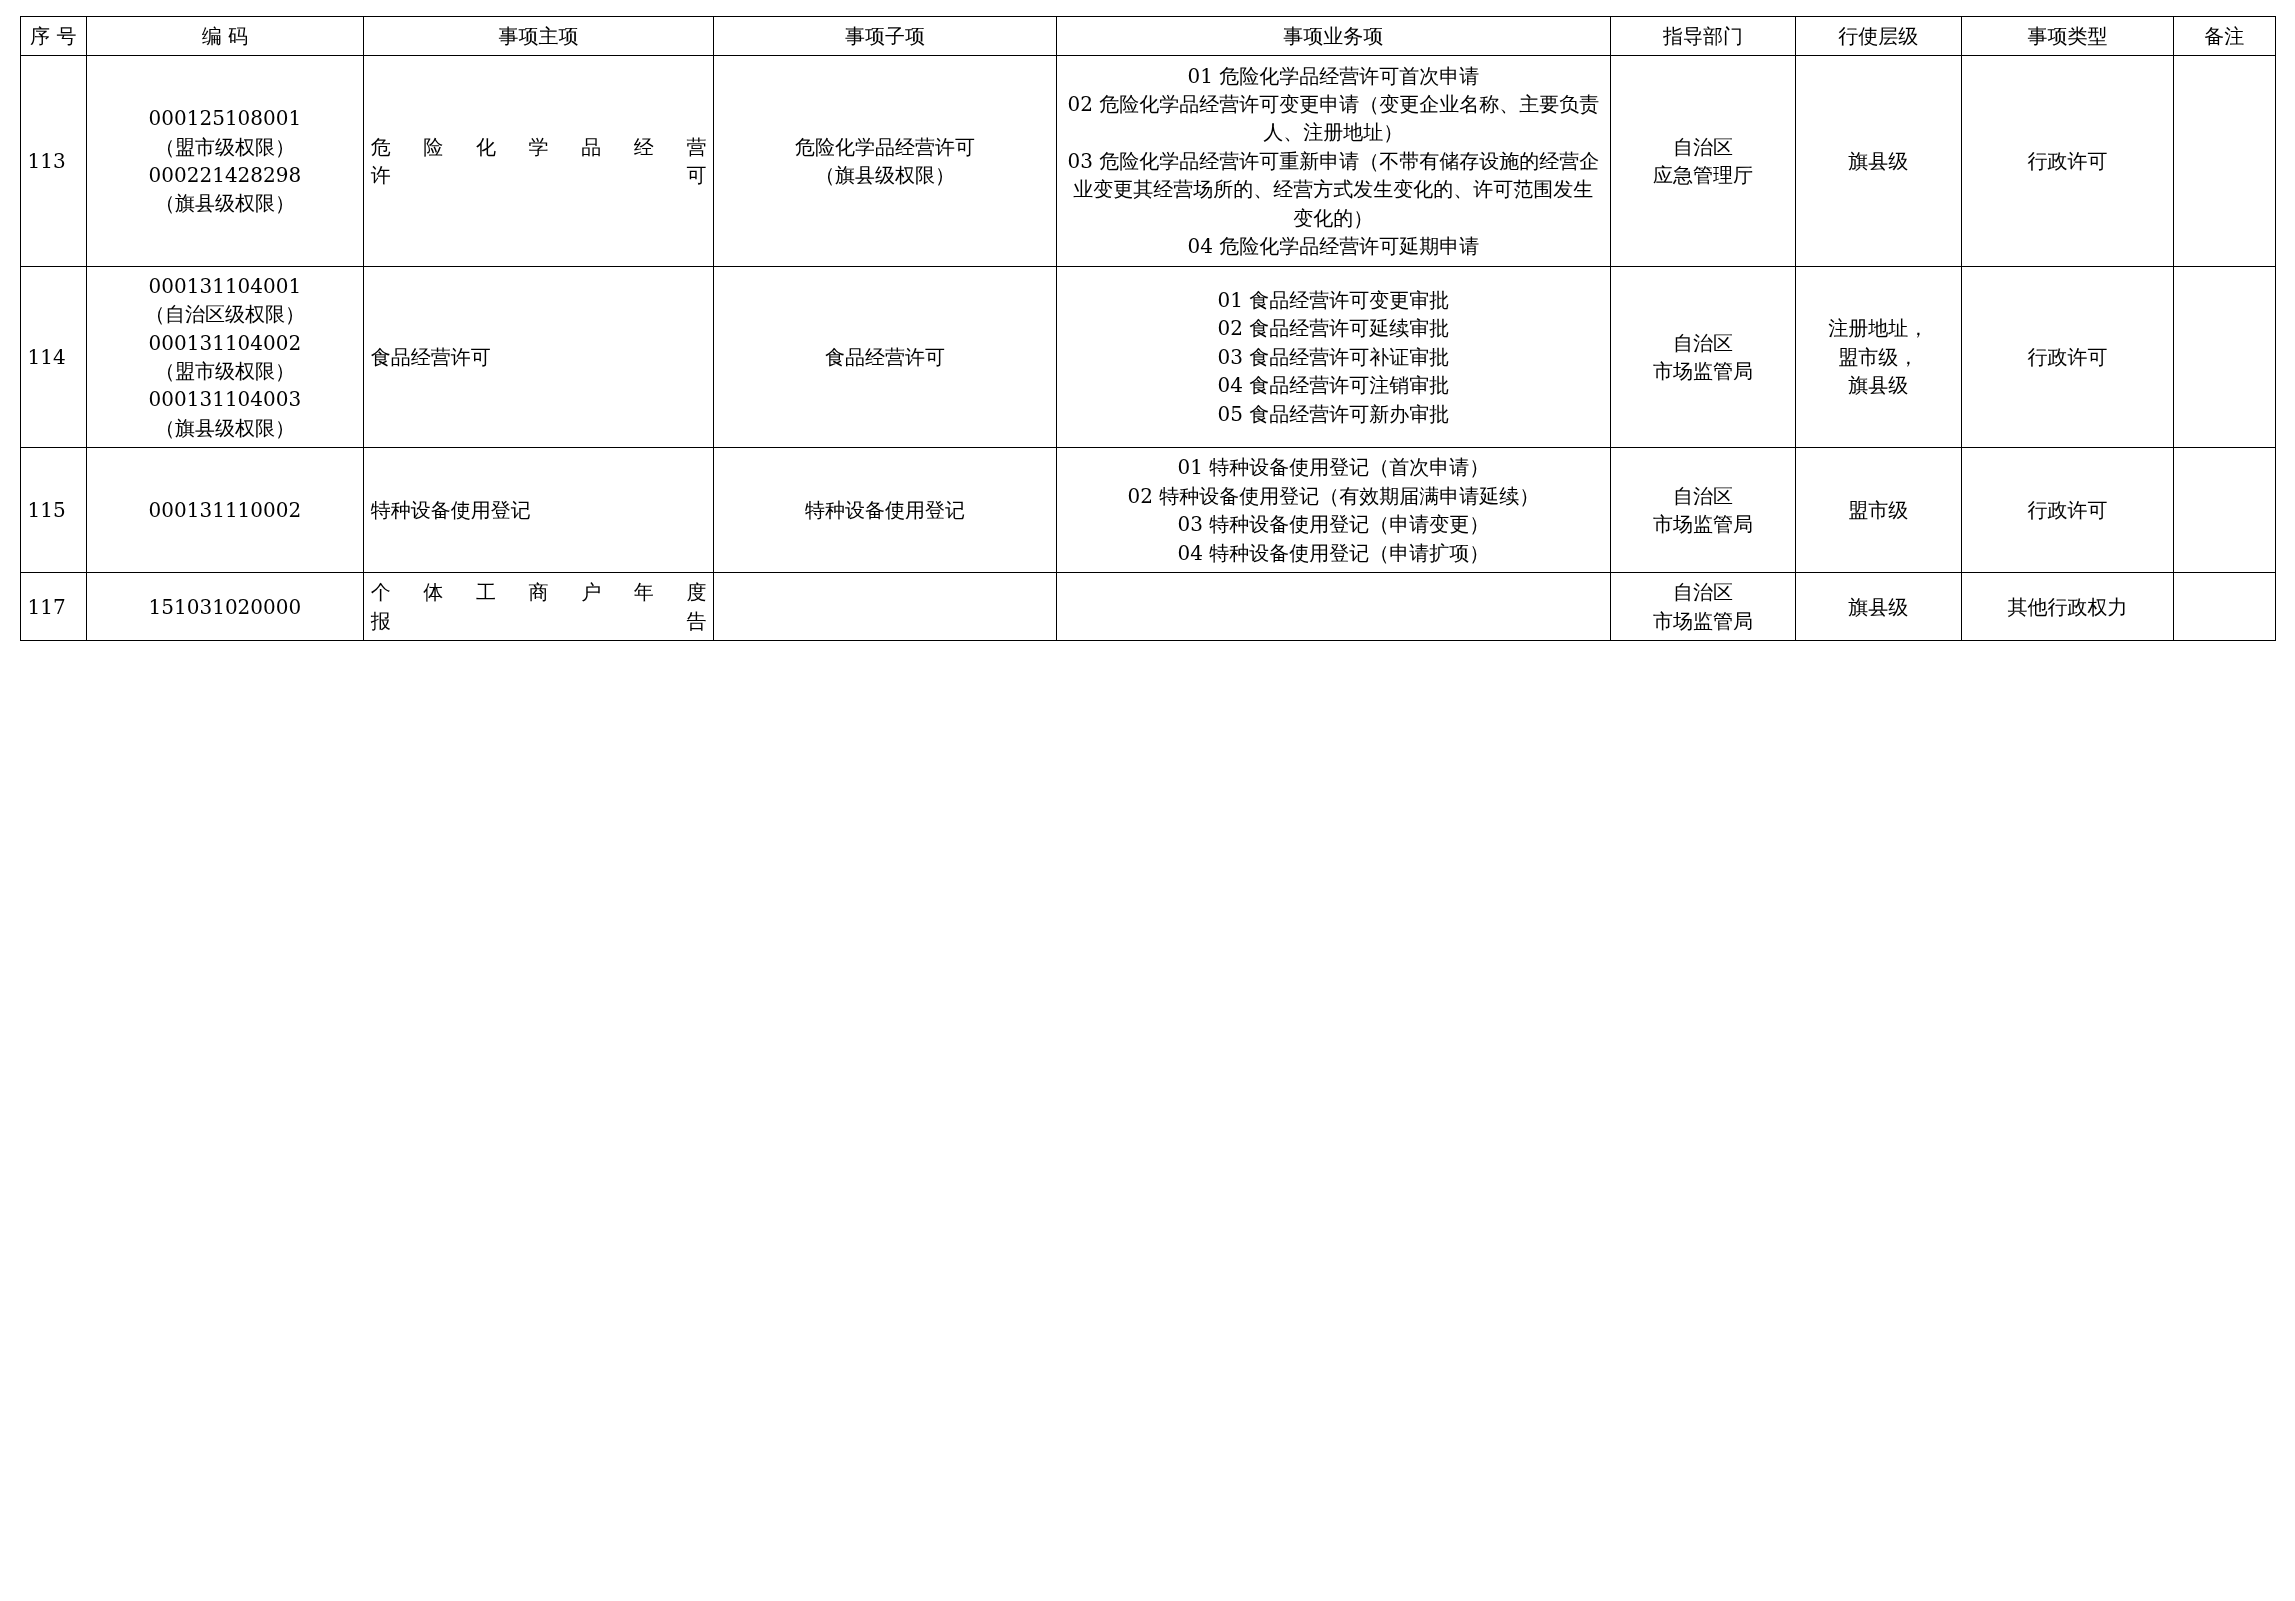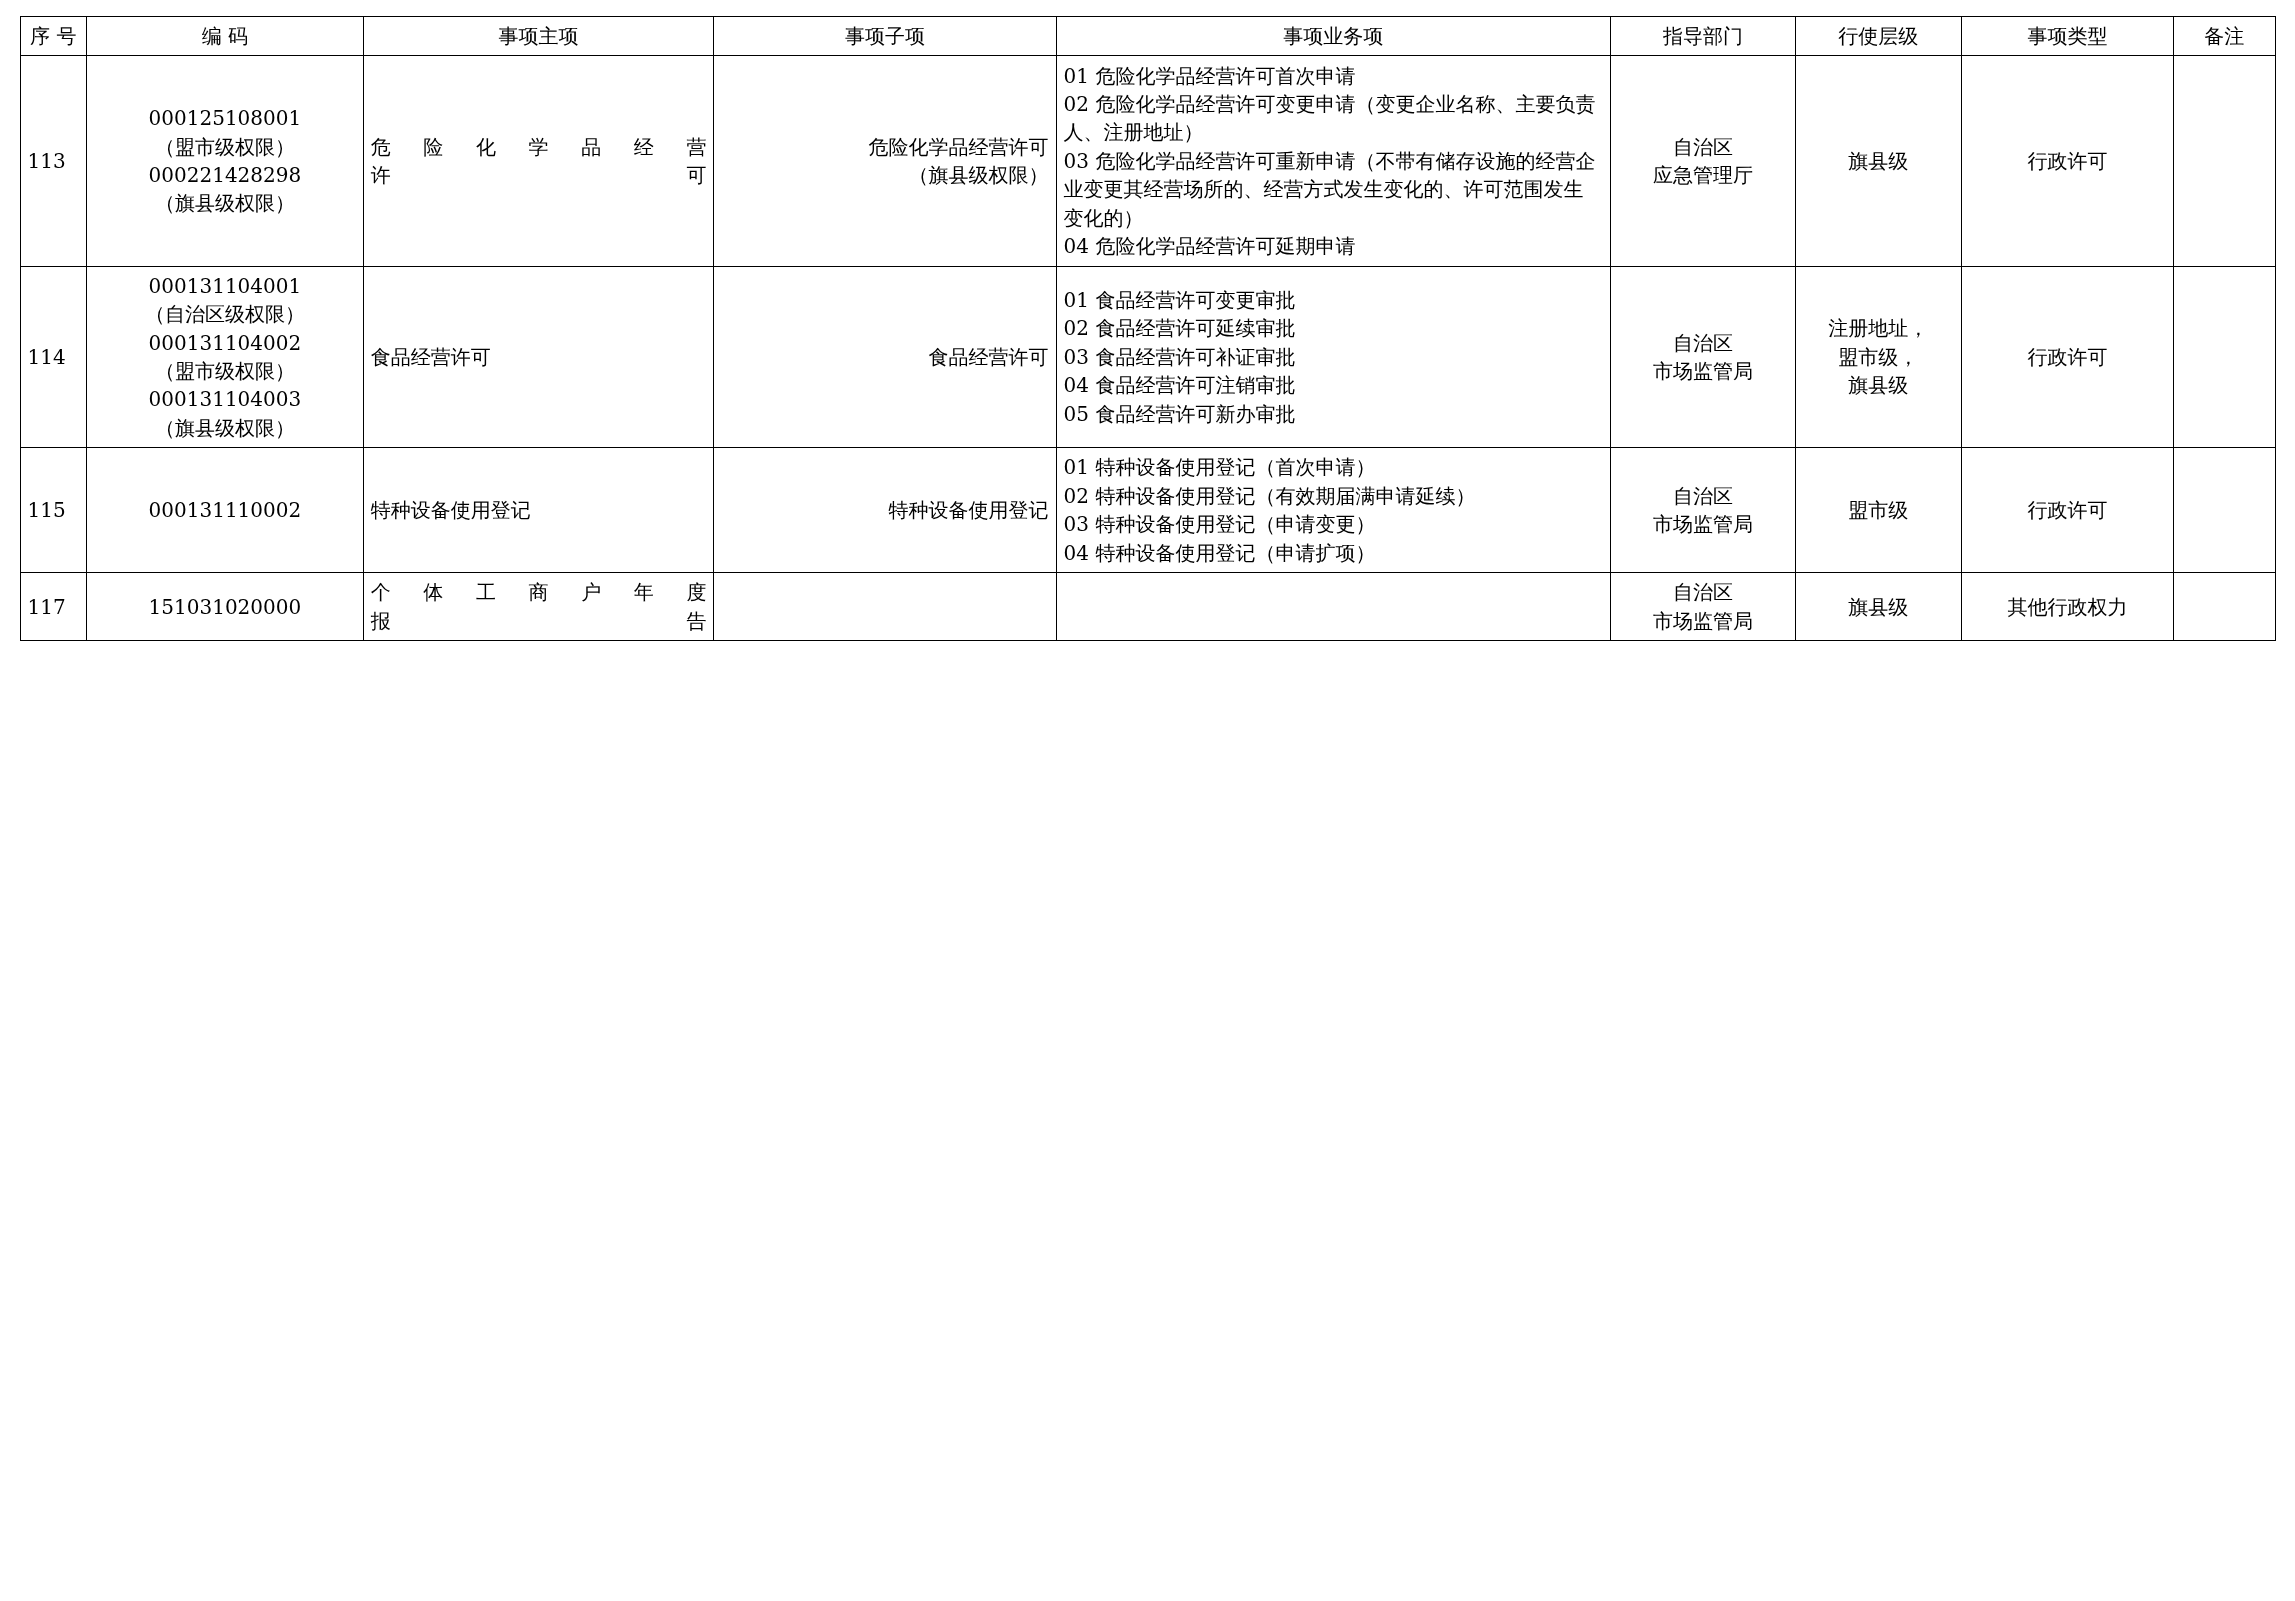--- a/index.html
+++ b/index.html
@@ -48,22 +48,22 @@
   col.c-sub      { width: 324px; }
   col.c-biz      { width: 525px; }
   col.c-dept     { width: 175px; }
   col.c-level    { width: 157px; }
   col.c-type     { width: 201px; }
   col.c-remark   { width: 96px; }
 
   td.seq     { text-align: left; margin-top: 16px; }
   td.code    { text-align: center; font-size: 23.6px; line-height: 1.45; }
   td.main    { text-align: left; }
-  td.sub     { text-align: right; }
-  td.biz     { text-align: left; border-radius: 29px; }
+  td.sub     { text-align: center; }
+  td.biz     { text-align: center; border-radius: 29px; }
   td.dept    { text-align: center; line-height: 1.35; }
   td.level   { text-align: center; line-height: 1.35; }
   td.type    { text-align: center; }
   td.remark  { text-align: center; }
 
   .just {
     text-align: justify;
     text-align-last: justify;
   }
   .cellblock { white-space: pre-line; }

